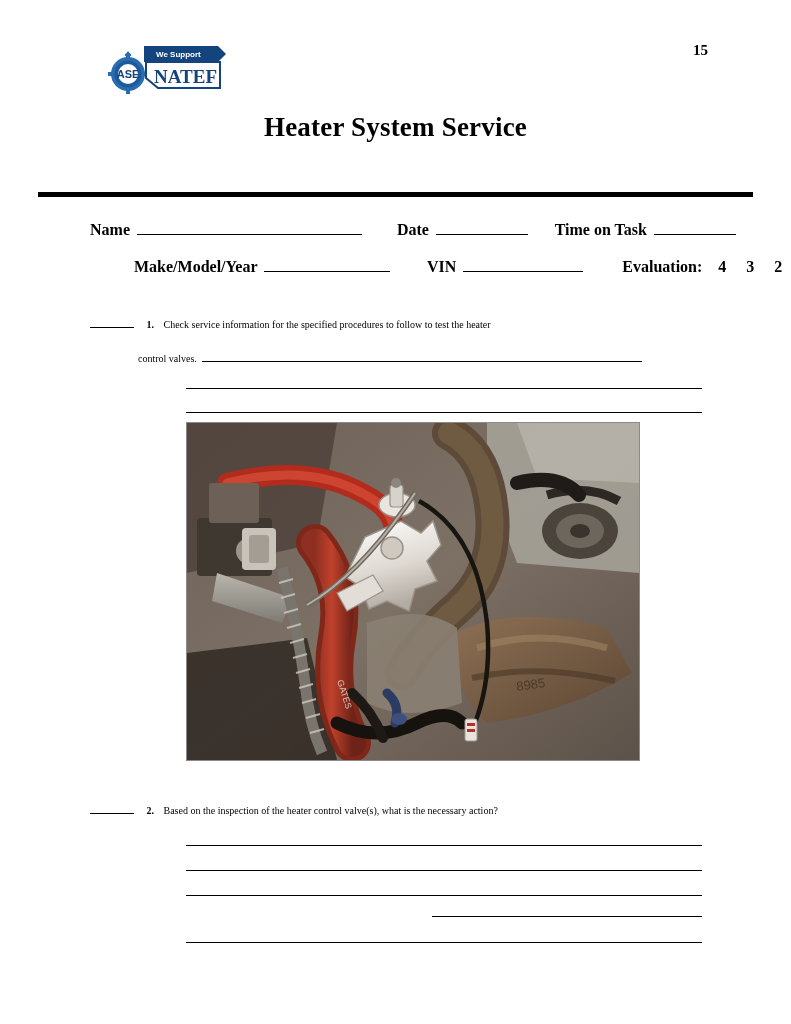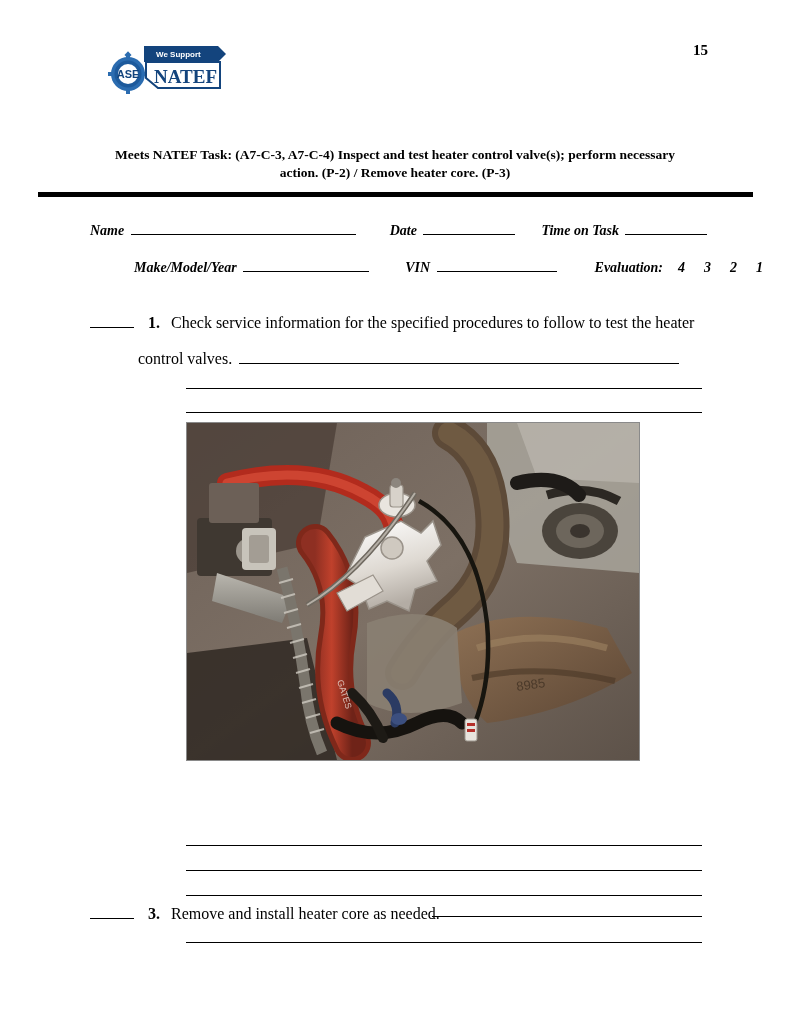--- a/index.html
+++ b/index.html
@@ -70,42 +70,41 @@
     width: 715px;
     height: 5px;
     background: #000000;
   }
 
   
   .info-row {
     position: absolute;
     left: 90px;
     width: 640px;
-    font-size: 14px;
+    font-size: 16px;
     font-weight: bold;
     font-family: "Liberation Serif", serif;
     white-space: nowrap;
-    font-style: italic;
   }
   .info-row.r1 { top: 219px; }
   .info-row.r2 { top: 256px; margin-left: 44px; }
 
   .fill {
     display: inline-block;
     border-bottom: 1.4px solid #000;
     height: 15px;
     vertical-align: baseline;
     margin: 0 3px;
   }
   .gap { display: inline-block; }
 
   
   .item {
     position: absolute;
-    font-size: 16px;
+    font-size: 10px;
     font-family: "Liberation Serif", serif;
   }
   .blank-short {
     display: inline-block;
     width: 44px;
     border-bottom: 1.3px solid #000;
     height: 13px;
     margin-right: 10px;
   }
   .num {
@@ -169,25 +168,22 @@
           <circle r="10" fill="#ffffff"></circle>
           <text x="0" y="4" text-anchor="middle" font-family="Liberation Sans, sans-serif" font-size="11" font-weight="bold" fill="#13447d">ASE</text>
         </g>
 
         <path d="M46 18 L120 18 L120 44 L58 44 L46 34 Z" fill="#ffffff" stroke="#13447d" stroke-width="2"></path>
         <text x="54" y="39" font-family="Liberation Serif, serif" font-size="19" font-weight="bold" fill="#13447d">NATEF</text>
       </g>
     </svg>
   </div>
 
-
-  <div class="natef-task">
-    <span>Meets NATEF Task:</span>
-    <span>(A7-C-3, A7-C-4)  Inspect and test heater control valve(s); perform necessary action.  (P-2) / Remove heater core.  (P-3)</span>
-  </div>
+  <div class="doc-title">Heater System Service</div>
+
 
   <div class="rule"></div>
 
   <div class="info-row r1">
     <span>Name</span>
     <span class="fill" style="width:225px"></span>
     <span class="gap" style="width:24px"></span>
     <span>Date</span>
     <span class="fill" style="width:92px"></span>
     <span class="gap" style="width:16px"></span>
@@ -333,25 +329,25 @@
       <rect x="278" y="296" width="12" height="22" rx="2" fill="#e8e4dd" stroke="#9e988f"></rect>
       <rect x="280" y="300" width="8" height="3" fill="#b5302a"></rect>
       <rect x="280" y="306" width="8" height="3" fill="#b5302a"></rect>
 
       <text x="150" y="258" font-family="Liberation Sans, sans-serif" font-size="9" fill="#e8d9d2" opacity="0.85" transform="rotate(72 150 258)">GATES</text>
 
       <rect width="452" height="337" fill="none"></rect>
     </svg>
   </div>
 
+  <div class="item item2">
+    <span class="blank-short"></span>
+    <span class="num">2.</span>
+    <span>Based on the inspection of the heater control valve(s), what is the necessary action?</span>
+  </div>
   <div class="ruleline" style="top:845px; left:186px; width:516px;"></div>
   <div class="ruleline" style="top:870px; left:186px; width:516px;"></div>
   <div class="ruleline" style="top:895px; left:186px; width:516px;"></div>
 
-  <div class="item item3">
-    <span class="blank-short"></span>
-    <span class="num">3.</span>
-    <span>Remove and install heater core as needed.</span>
-  </div>
   <div class="ruleline" style="top:916px; left:432px; width:270px;"></div>
   <div class="ruleline" style="top:942px; left:186px; width:516px;"></div>
 
 </div>
 
 </body></html>

